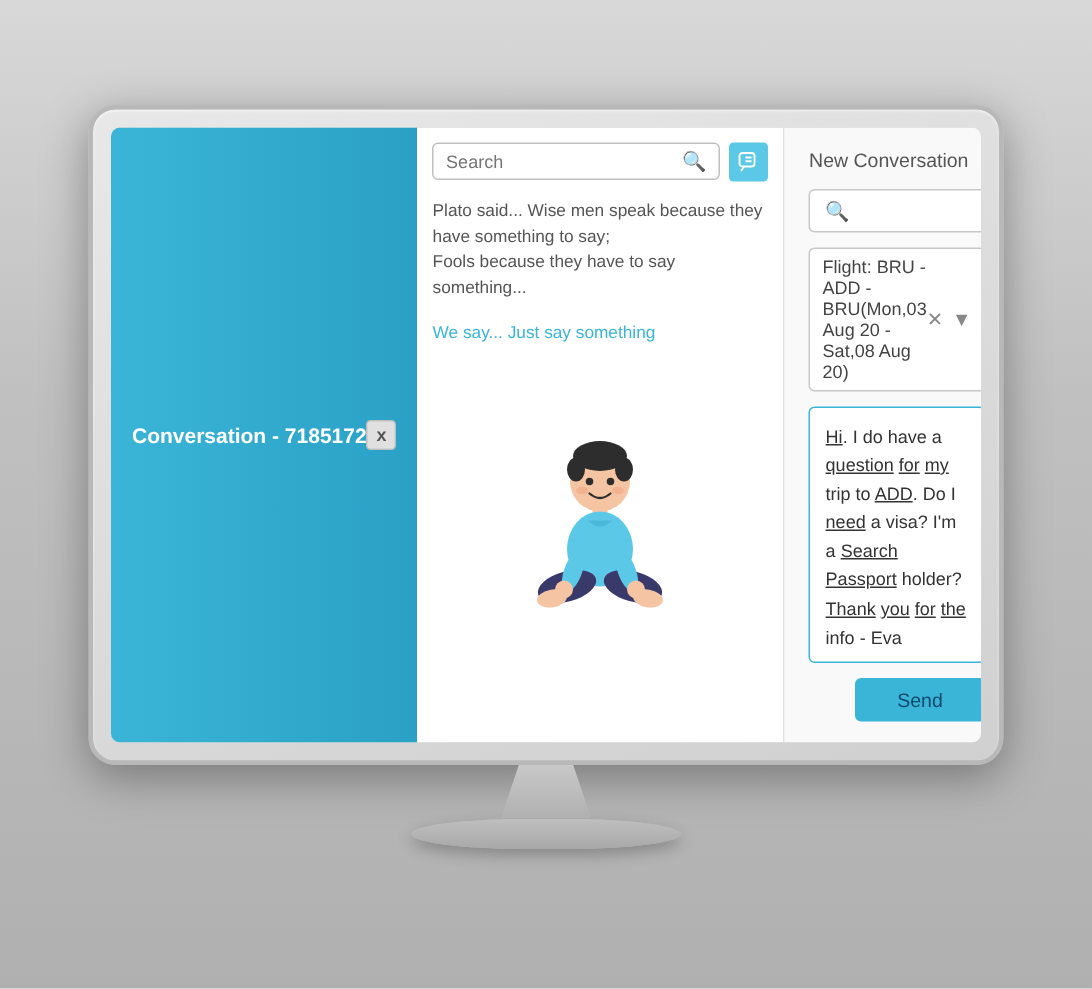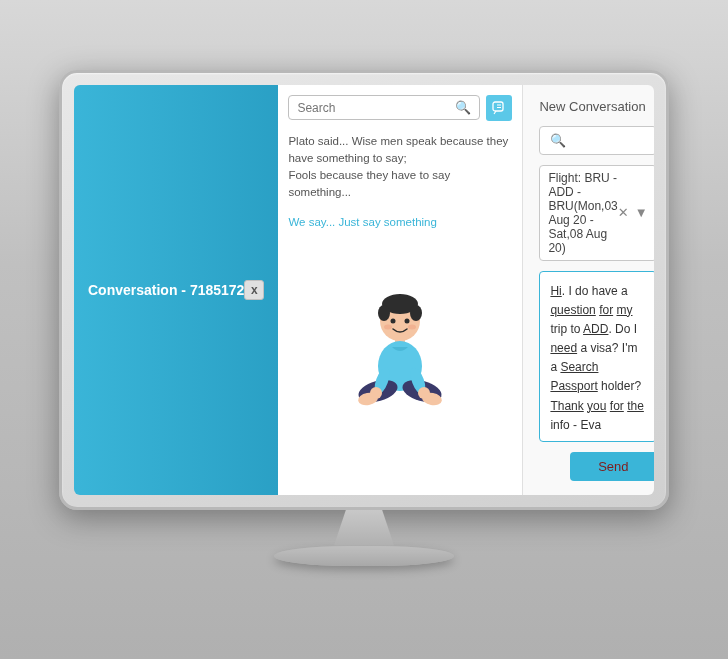--- a/index.html
+++ b/index.html
@@ -249,21 +249,21 @@
       min-height: 100px;
     }
     .message-text-display u { text-decoration: underline; }
     .send-row {
       display: flex;
       justify-content: flex-end;
     }
     .send-btn {
       padding: 7px 28px;
       background: #3ab5d8;
-      color: #7f1d1d;
+      color: #0c4a6e;
       border: none;
       border-radius: 4px;
       font-size: 13px;
       cursor: pointer;
     }
     .search-magnifier-dark {
       font-size: 13px;
       color: #888;
     }
   </style>

